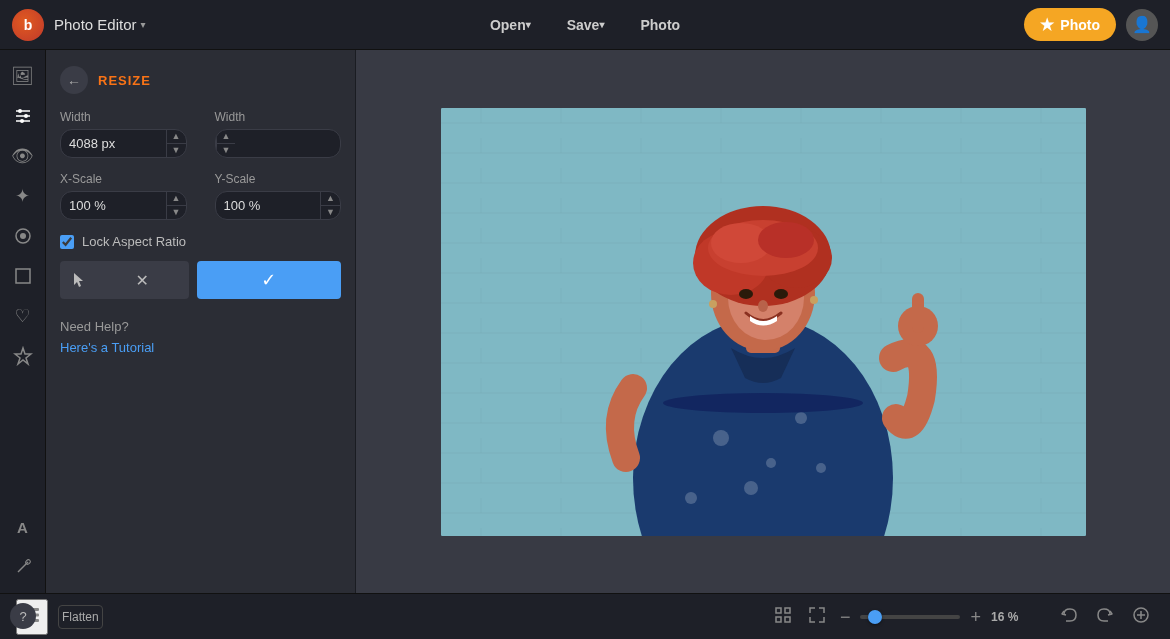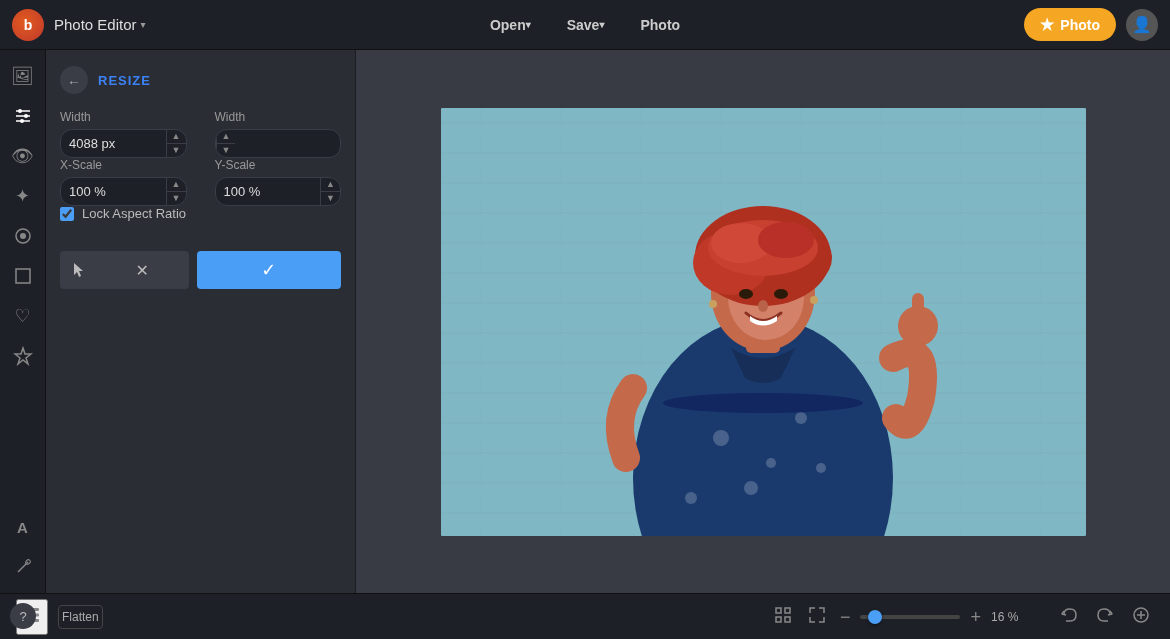--- a/index.html
+++ b/index.html
@@ -125,31 +125,31 @@
       background: #3a3c46;
       border: none;
       color: #aaa;
       font-size: 14px;
       cursor: pointer;
       display: flex; align-items: center; justify-content: center;
     }
     .panel-title {
       font-size: 13px;
       font-weight: 600;
-      color: #3b82f6;
+      color: #f97316;
       letter-spacing: 1px;
       text-transform: uppercase;
     }
     .panel-content {
       padding: 0 14px 20px;
     }
     .field-row {
       display: flex;
       gap: 28px;
-      margin-bottom: 0;
+      margin-bottom: 14px;
     }
     .field-group {
       flex: 1;
       display: flex;
       flex-direction: column;
       gap: 5px;
     }
     .field-label {
       font-size: 12px;
       color: #999;
@@ -185,21 +185,21 @@
       padding: 2px 5px;
       cursor: pointer;
       line-height: 1;
     }
     .spinner-divider { height: 1px; background: #3a3c46; }
 
     .lock-row {
       display: flex;
       align-items: center;
       gap: 8px;
-      margin-bottom: 30px;
+      margin-bottom: 12px;
     }
     .lock-checkbox {
       width: 14px; height: 14px;
       accent-color: #4a9ef5;
       cursor: pointer;
     }
     .lock-label {
       font-size: 13px;
       color: #bbb;
     }
@@ -349,20 +349,21 @@
       border-radius: 50%;
       position: absolute;
       top: -5px;
       left: 8px;
       box-shadow: 0 1px 3px rgba(0,0,0,0.5);
     }
     .zoom-percent {
       font-size: 12px;
       color: #aaa;
       min-width: 35px;
+      font-weight: bold;
     }
     .bar-right {
       display: flex; align-items: center; gap: 10px;
       margin-left: 20px;
     }
     .bar-icon-btn {
       background: transparent;
       border: none;
       color: #888;
       font-size: 15px;
@@ -534,20 +535,24 @@
           </div>
           <button class="x-btn">
             <span>✕</span>
           </button>
         </div>
         <button class="confirm-btn">
           <span>✓</span>
         </button>
       </div>
 
+      <div class="help-section">
+        <p class="help-text">Need Help?</p>
+        <a class="tutorial-link" href="#">Here's a Tutorial</a>
+      </div>
     </div>
   </div>
 
   <div class="canvas-area">
     <div class="photo-canvas">
       <div class="photo-bg"></div>
       <div class="wall-texture"></div>
 
       <svg width="645" height="428" viewBox="0 0 645 428" style="position:absolute;inset:0;">
 

